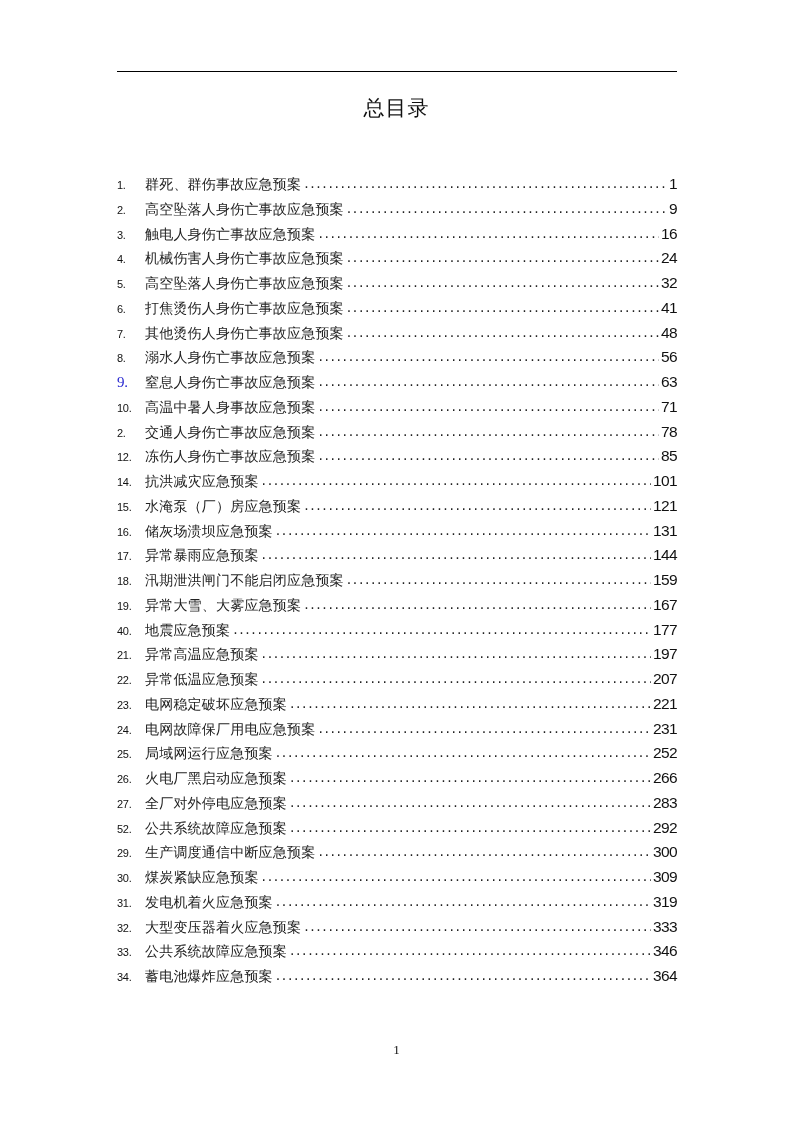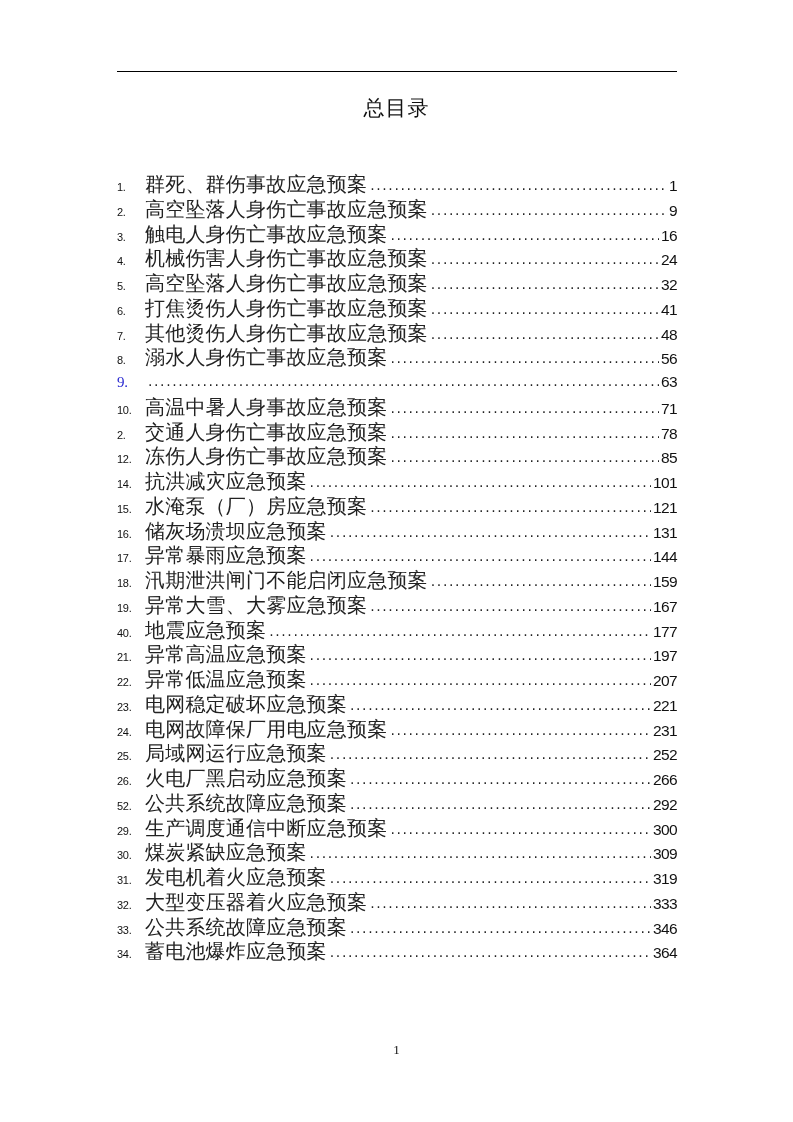--- a/index.html
+++ b/index.html
@@ -63,21 +63,21 @@
       color: #111111;
       letter-spacing: -0.3px;
     }
     .toc-num.blue {
       font-family: "Liberation Serif", serif;
       font-size: 15px;
       color: #2a2ad0;
     }
     .toc-title {
       flex: 0 0 auto;
-      font-size: 20px;
+      font-size: 14px;
       color: #222222;
       letter-spacing: 0.2px;
     }
     .toc-leader {
       flex: 1 1 auto;
       overflow: hidden;
       font-size: 14px;
       letter-spacing: 1.6px;
       color: #222222;
       margin: 0 2px 0 3px;
@@ -157,20 +157,21 @@
         <span class="toc-page">48</span>
       </li>
       <li class="toc-row">
         <span class="toc-num">8.</span>
         <span class="toc-title">溺水人身伤亡事故应急预案</span>
         <span class="toc-leader"></span>
         <span class="toc-page">56</span>
       </li>
       <li class="toc-row">
         <span class="toc-num blue">9.</span>
+        <span class="toc-title">窒息人身伤亡事故应急预案</span>
         <span class="toc-leader"></span>
         <span class="toc-page">63</span>
       </li>
       <li class="toc-row">
         <span class="toc-num">10.</span>
         <span class="toc-title">高温中暑人身事故应急预案</span>
         <span class="toc-leader"></span>
         <span class="toc-page">71</span>
       </li>
       <li class="toc-row">
@@ -255,20 +256,26 @@
         <span class="toc-num">25.</span>
         <span class="toc-title">局域网运行应急预案</span>
         <span class="toc-leader"></span>
         <span class="toc-page">252</span>
       </li>
       <li class="toc-row">
         <span class="toc-num">26.</span>
         <span class="toc-title">火电厂黑启动应急预案</span>
         <span class="toc-leader"></span>
         <span class="toc-page">266</span>
+      </li>
+      <li class="toc-row">
+        <span class="toc-num">27.</span>
+        <span class="toc-title">全厂对外停电应急预案</span>
+        <span class="toc-leader"></span>
+        <span class="toc-page">283</span>
       </li>
       <li class="toc-row">
         <span class="toc-num">52.</span>
         <span class="toc-title">公共系统故障应急预案</span>
         <span class="toc-leader"></span>
         <span class="toc-page">292</span>
       </li>
       <li class="toc-row">
         <span class="toc-num">29.</span>
         <span class="toc-title">生产调度通信中断应急预案</span>

